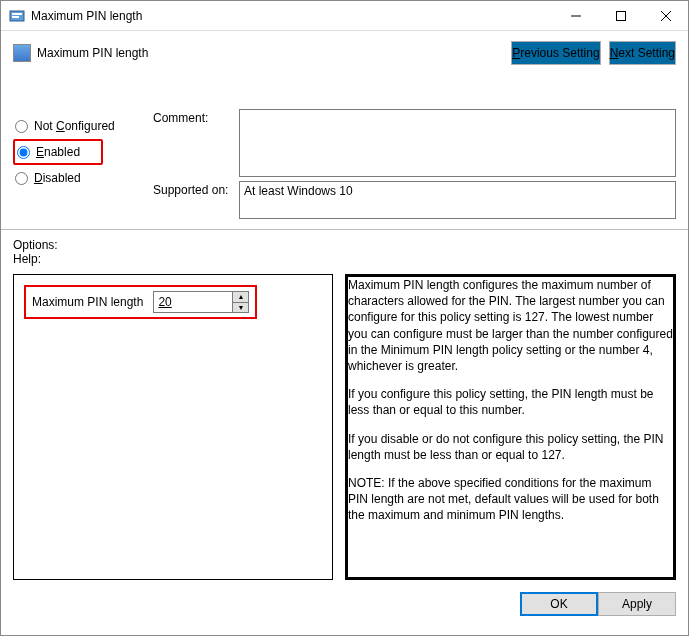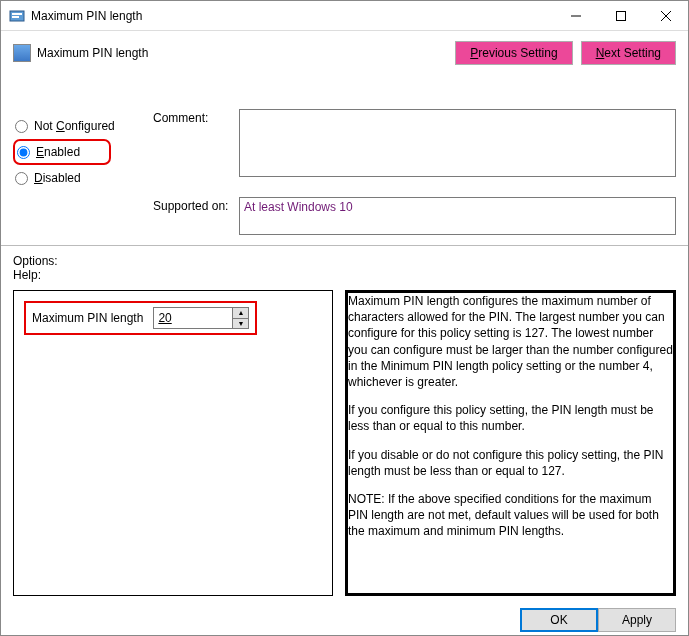--- a/index.html
+++ b/index.html
@@ -6,33 +6,33 @@
 body { margin: 0; background: #fff; width: 689px; height: 636px; border: 1px solid #888; overflow: hidden; }
 
 .titlebar { height: 30px; display: flex; align-items: center; padding: 0 0 0 8px; border-bottom: 1px solid #ddd; }
 .titlebar .title-icon { width: 16px; height: 16px; margin-right: 6px; }
 .titlebar .title-text { flex: 1; }
 .titlebar .winbtn { width: 45px; height: 29px; display: flex; align-items: center; justify-content: center; }
 
 .header-row { display: flex; align-items: center; padding: 10px 12px 6px 12px; }
 .header-row .policy-title { display: flex; align-items: center; flex: 1; }
 .header-row .policy-title .hdr-icon { width: 18px; height: 18px; margin-right: 6px; background: linear-gradient(#6aa8e8,#3d79c7); border: 1px solid #888; }
-.navbtn { height: 24px; padding: 0 14px; background: #ec4899; border: 1px solid #adadad; margin-left: 8px; }
+.navbtn { height: 24px; padding: 0 0; background: #0369a1; border: 1px solid #adadad; margin-left: 8px; }
 .accel { text-decoration: underline; }
 
 .state-area { display: flex; padding: 2px 12px 10px 12px; border-bottom: 1px solid #bbb; margin-top: 36px; }
 .radio-col { width: 140px; padding-top: 4px; }
 .radio-row { display: flex; align-items: center; height: 26px; }
 .radio-row input { margin: 0 6px 0 2px; }
 .highlight { border: 2px solid #e60000; border-radius: 2px; padding-right: 6px; }
-.fields-col { flex: 1; display: flex; flex-direction: column; gap: 20px; }
+.fields-col { flex: 1; display: flex; flex-direction: column; gap: 4px; }
 .field-row { display: flex; align-items: flex-start; }
 .field-label { width: 86px; padding-top: 2px; }
 .txtarea { flex: 1; height: 68px; border: 1px solid #7a7a7a; background: #fff; font-family: inherit; font-size: 12px; padding: 2px 4px; resize: none; overflow-y: scroll; }
-.txtarea.small { height: 38px; color: #701a75; }
+.txtarea.small { height: 38px; color: #000000; }
 
 .headers2 { display: flex; padding: 8px 12px 4px 12px; flex-direction: column; }
 .headers2 .lbl-opts { width: 328px; }
 
 .body-row { display: flex; padding: 4px 12px 0 12px; height: 310px; }
 .options-box { width: 320px; border: 1px solid #000; padding: 10px; margin-right: 12px; }
 .spinner-row { display: flex; align-items: center; }
 .spinner-row .highlight2 { border: 2px solid #e60000; padding: 4px 6px; display: flex; align-items: center; }
 .spinner-row label { margin-right: 10px; }
 .spinner { display: flex; border: 1px solid #7a7a7a; height: 22px; width: 96px; }
@@ -84,21 +84,21 @@
   <button class="navbtn"><span class="accel">P</span><span>revious Setting</span></button>
   <button class="navbtn"><span class="accel">N</span><span>ext Setting</span></button>
 </div>
 
 <div class="state-area">
   <div class="radio-col">
     <div class="radio-row">
       <input type="radio" name="st" style="">
       <span><span>Not </span><span class="accel">C</span><span>onfigured</span></span>
     </div>
-    <div class="radio-row highlight" style="width:98px;border-radius:7px;">
+    <div class="radio-row highlight" style="width:90px;">
       <input type="radio" name="st" checked="" style="">
       <span><span class="accel">E</span><span>nabled</span></span>
     </div>
     <div class="radio-row">
       <input type="radio" name="st" style="">
       <span><span class="accel">D</span><span>isabled</span></span>
     </div>
   </div>
   <div class="fields-col">
     <div class="field-row">

